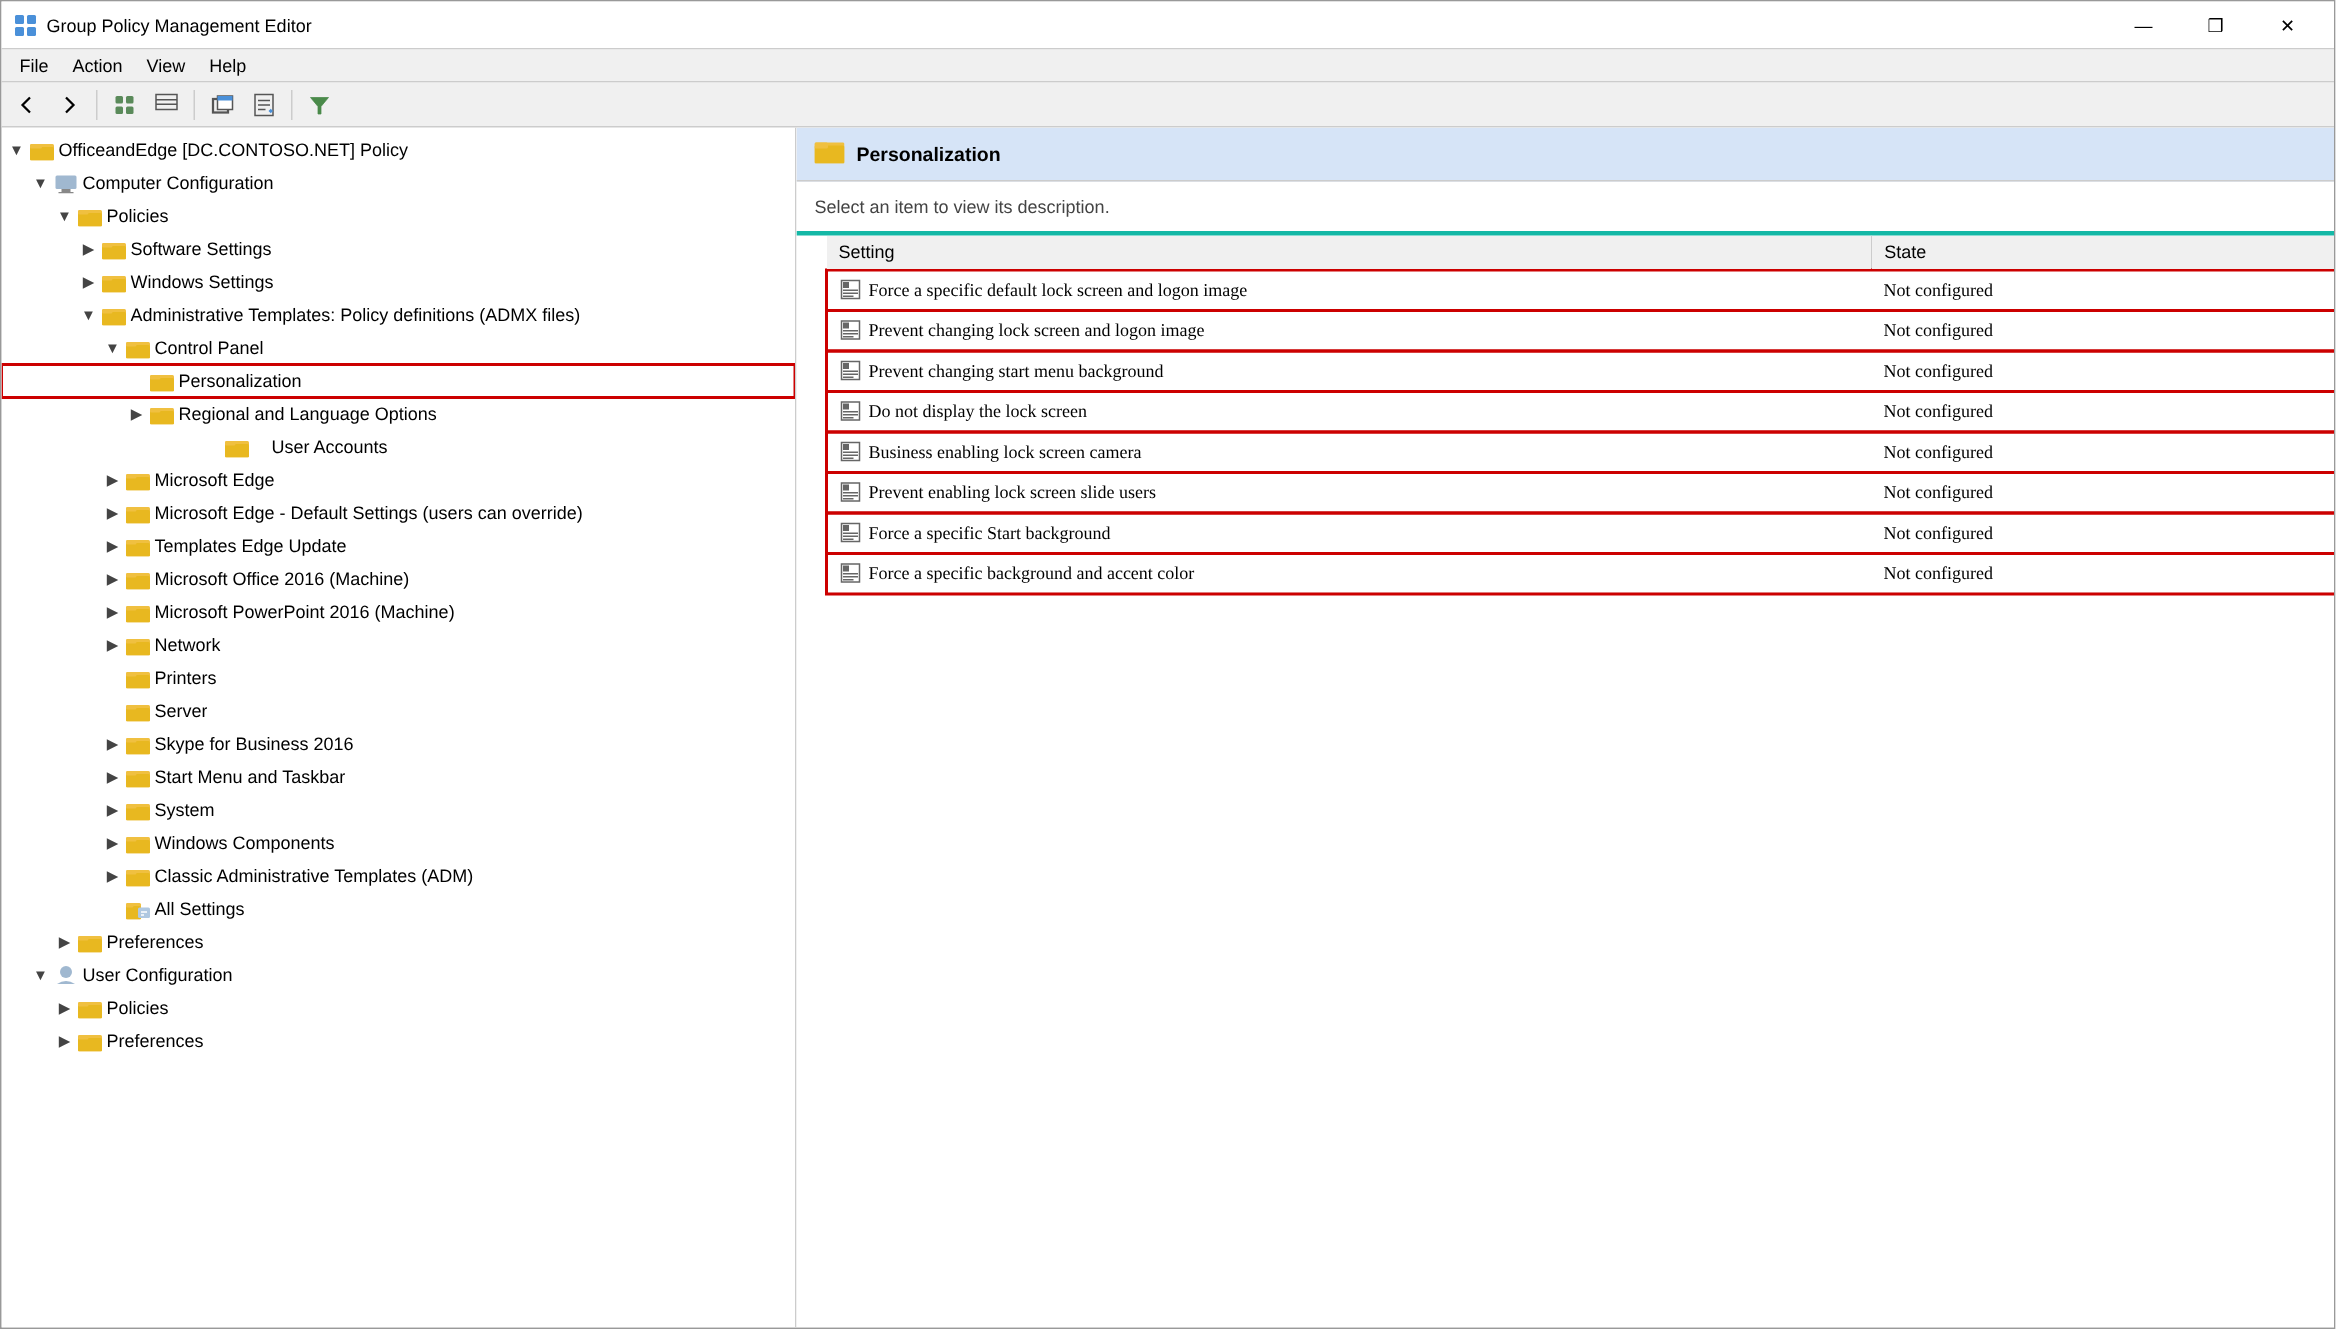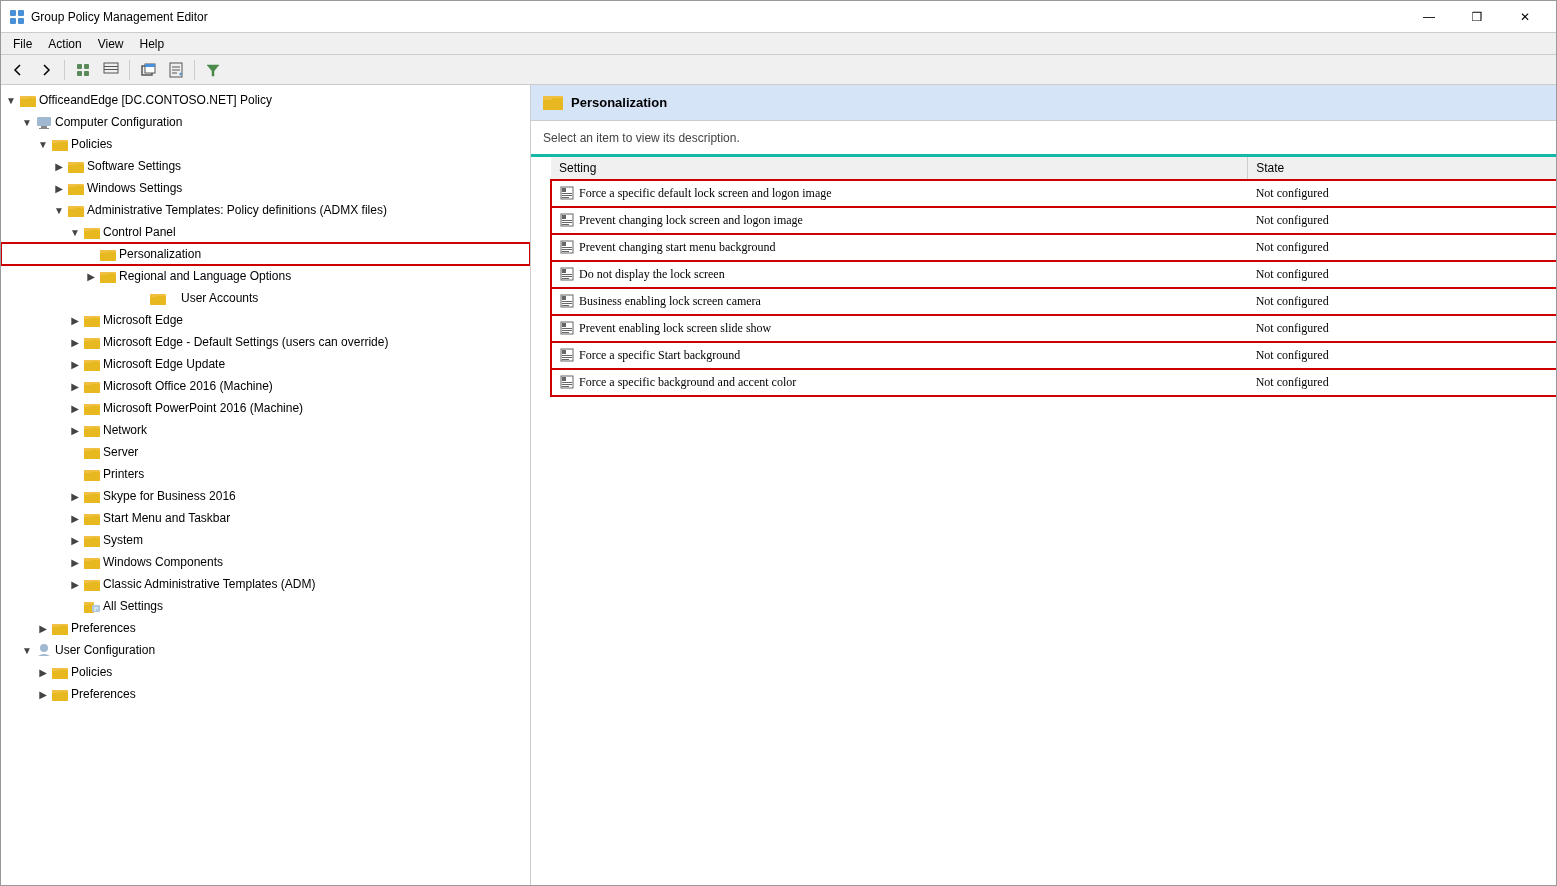--- a/index.html
+++ b/index.html
@@ -502,21 +502,21 @@
 
       <div class="tree-item" style="padding-left:66px;">
         <span class="tree-expander">▶</span>
         <span class="tree-icon">
           <svg width="16" height="14" viewBox="0 0 16 14">
             <rect x="0" y="3" width="16" height="11" rx="1" fill="#f0c040"></rect>
             <rect x="0" y="5" width="16" height="9" rx="1" fill="#e8b820"></rect>
             <rect x="0" y="3" width="7" height="3" rx="1" fill="#f0c040"></rect>
           </svg>
         </span>
-        <span class="tree-label">Microsoft Edge Update</span>
+        <span class="tree-label">Templates Edge Update</span>
       </div>
 
       <div class="tree-item" style="padding-left:66px;">
         <span class="tree-expander">▶</span>
         <span class="tree-icon">
           <svg width="16" height="14" viewBox="0 0 16 14">
             <rect x="0" y="3" width="16" height="11" rx="1" fill="#f0c040"></rect>
             <rect x="0" y="5" width="16" height="9" rx="1" fill="#e8b820"></rect>
             <rect x="0" y="3" width="7" height="3" rx="1" fill="#f0c040"></rect>
           </svg>
@@ -550,33 +550,33 @@
 
       <div class="tree-item" style="padding-left:66px;">
         <span class="tree-expander" style="visibility:hidden;">▶</span>
         <span class="tree-icon">
           <svg width="16" height="14" viewBox="0 0 16 14">
             <rect x="0" y="3" width="16" height="11" rx="1" fill="#f0c040"></rect>
             <rect x="0" y="5" width="16" height="9" rx="1" fill="#e8b820"></rect>
             <rect x="0" y="3" width="7" height="3" rx="1" fill="#f0c040"></rect>
           </svg>
         </span>
+        <span class="tree-label">Printers</span>
+      </div>
+
+      <div class="tree-item" style="padding-left:66px;">
+        <span class="tree-expander" style="visibility:hidden;">▶</span>
+        <span class="tree-icon">
+          <svg width="16" height="14" viewBox="0 0 16 14">
+            <rect x="0" y="3" width="16" height="11" rx="1" fill="#f0c040"></rect>
+            <rect x="0" y="5" width="16" height="9" rx="1" fill="#e8b820"></rect>
+            <rect x="0" y="3" width="7" height="3" rx="1" fill="#f0c040"></rect>
+          </svg>
+        </span>
         <span class="tree-label">Server</span>
-      </div>
-
-      <div class="tree-item" style="padding-left:66px;">
-        <span class="tree-expander" style="visibility:hidden;">▶</span>
-        <span class="tree-icon">
-          <svg width="16" height="14" viewBox="0 0 16 14">
-            <rect x="0" y="3" width="16" height="11" rx="1" fill="#f0c040"></rect>
-            <rect x="0" y="5" width="16" height="9" rx="1" fill="#e8b820"></rect>
-            <rect x="0" y="3" width="7" height="3" rx="1" fill="#f0c040"></rect>
-          </svg>
-        </span>
-        <span class="tree-label">Printers</span>
       </div>
 
       <div class="tree-item" style="padding-left:66px;">
         <span class="tree-expander">▶</span>
         <span class="tree-icon">
           <svg width="16" height="14" viewBox="0 0 16 14">
             <rect x="0" y="3" width="16" height="11" rx="1" fill="#f0c040"></rect>
             <rect x="0" y="5" width="16" height="9" rx="1" fill="#e8b820"></rect>
             <rect x="0" y="3" width="7" height="3" rx="1" fill="#f0c040"></rect>
           </svg>
@@ -818,21 +818,21 @@
                 <div class="setting-row-content">
                   <span class="setting-icon">
                     <svg width="14" height="14" viewBox="0 0 14 14">
                       <rect x="1" y="1" width="12" height="12" fill="none" stroke="#666" stroke-width="1"></rect>
                       <rect x="2" y="2" width="4" height="4" fill="#666"></rect>
                       <rect x="2" y="7" width="10" height="1" fill="#666"></rect>
                       <rect x="2" y="9" width="10" height="1" fill="#666"></rect>
                       <rect x="2" y="11" width="7" height="1" fill="#666"></rect>
                     </svg>
                   </span>
-                  <span>Prevent enabling lock screen slide show</span>
+                  <span>Prevent enabling lock screen slide users</span>
                 </div>
               </td>
               <td>Not configured</td>
             </tr>
 
             <tr style="outline: 2px solid #cc0000; outline-offset:-1px;">
               <td>
                 <div class="setting-row-content">
                   <span class="setting-icon">
                     <svg width="14" height="14" viewBox="0 0 14 14">

